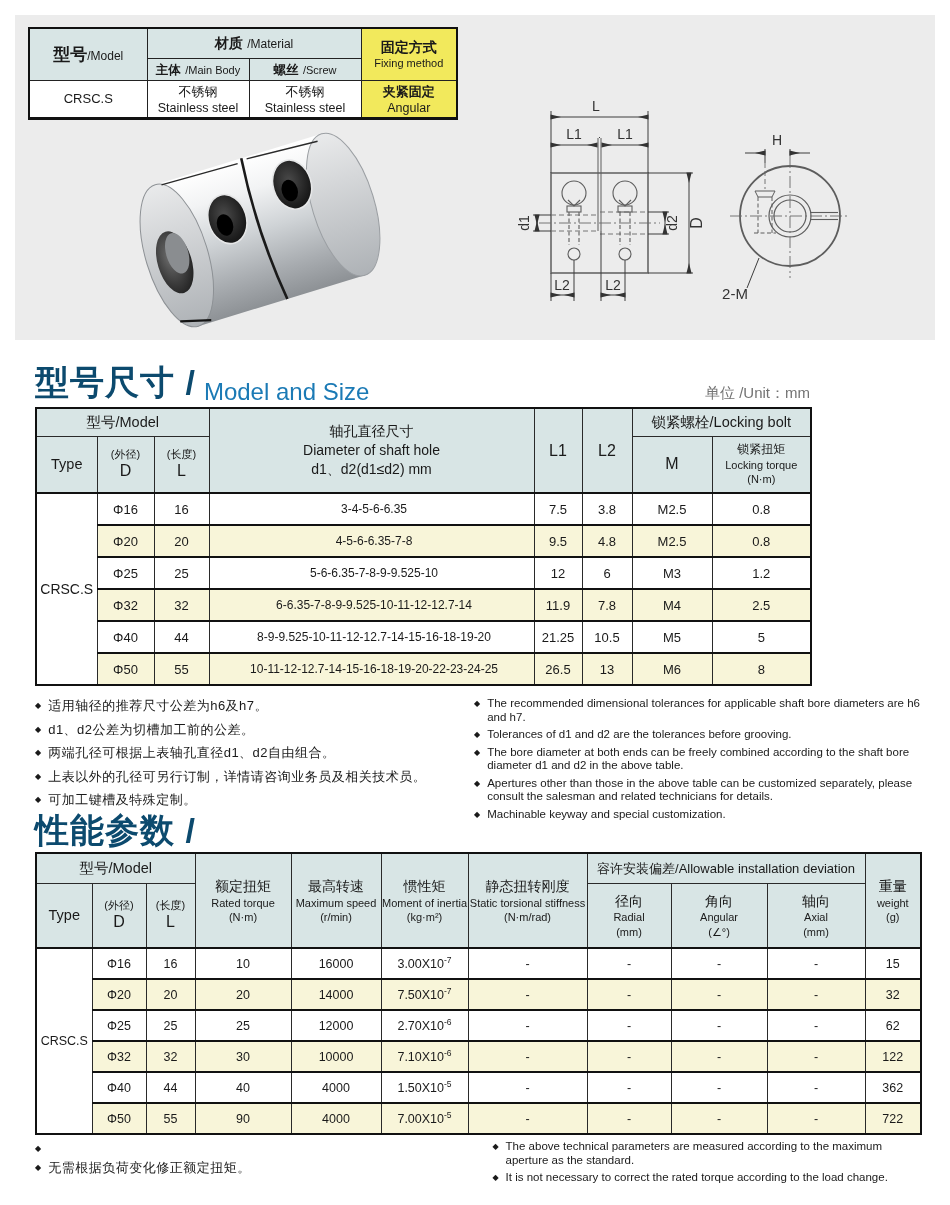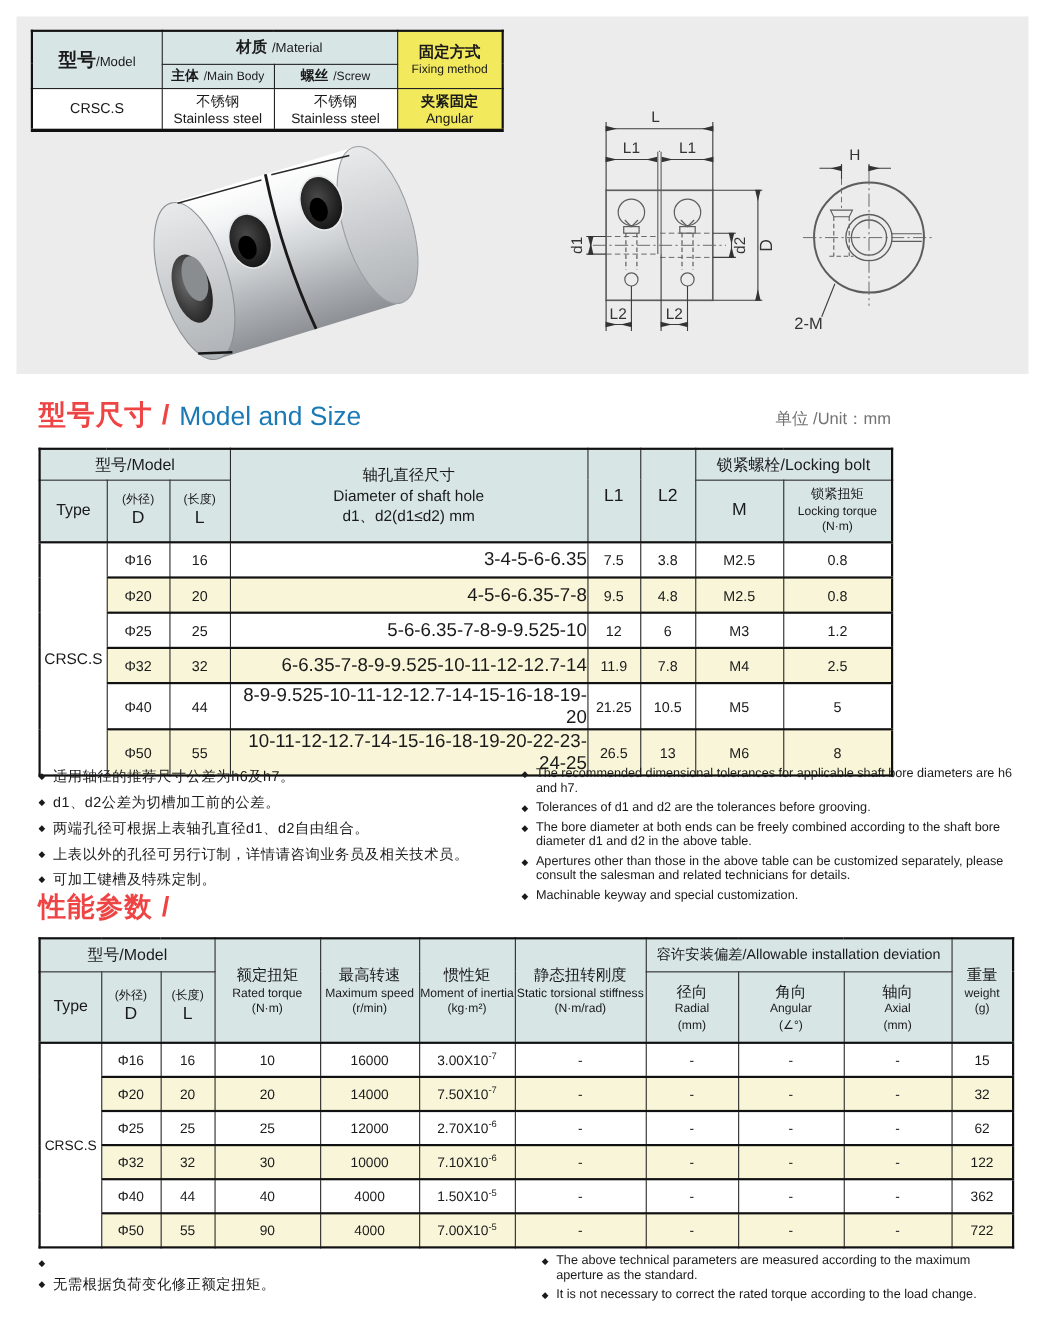--- a/index.html
+++ b/index.html
@@ -24,34 +24,34 @@
   .mt-sub-en { font-size:11px; font-weight:normal; }
   .mat-table .val { font-size:13px; }
   .mat-table .val .l2 { font-size:12.5px; }
   tr.mr1 { height:30px; } tr.mr2 { height:22px; } tr.mr3 { height:38px; }
 
   .photo-wrap { position:absolute; left:80px; top:103px; }
   .drawing-wrap { position:absolute; left:482px; top:78px; }
 
   
   .sec-head { position:absolute; left:35px; display:flex; align-items:flex-end; }
-  .sec-title-cn { font-size:25px; font-weight:bold; color:#ef4444; letter-spacing:1px; }
+  .sec-title-cn { font-size:34px; font-weight:bold; color:#0c4a6e; letter-spacing:1px; }
   .sec-title-en { font-size:24px; color:#1b7ab5; margin-left:8px; }
   .unit-label { margin-left:auto; font-size:15px; color:#737373; padding-bottom:3px; }
 
   
   table.spec { border-collapse:collapse; table-layout:fixed; background:#fff; border:2.5px solid #111; }
   table.spec th, table.spec td { border:1px solid #2a2a2a; text-align:center; vertical-align:middle; }
   table.spec thead { background:#d8e5e5; border-bottom:2.5px solid #111; }
   table.spec thead th { font-weight:normal; }
   table.spec tbody tr { border-top:2px solid #111; }
   table.spec tbody td { font-size:13px; }
   table.spec tbody tr:nth-child(even) td { background:#f8f5d9; }
   table.spec tbody td.type-cell { background:#fff !important; font-size:14px; }
-  table.spec tbody td.al { text-align:right; padding-left:5px; font-size:17px; }
+  table.spec tbody td.al { text-align:center; padding-left:5px; font-size:12px; }
   .thead-big { font-size:14.5px; }
   .thead-line-cn { font-size:14px; line-height:1.35; }
   .thead-line-sm { font-size:11px; line-height:1.3; }
   .thead-sym { font-size:16px; }
   .tiny-note { font-size:11px; line-height:1.2; }
   .big-letter { font-size:16px; line-height:1.25; }
   sup { font-size:8.5px; vertical-align:super; line-height:0; }
 
   #size-head { top:360px; width:775px; }
   #size-table { position:absolute; left:35px; top:407px; width:775px; }

